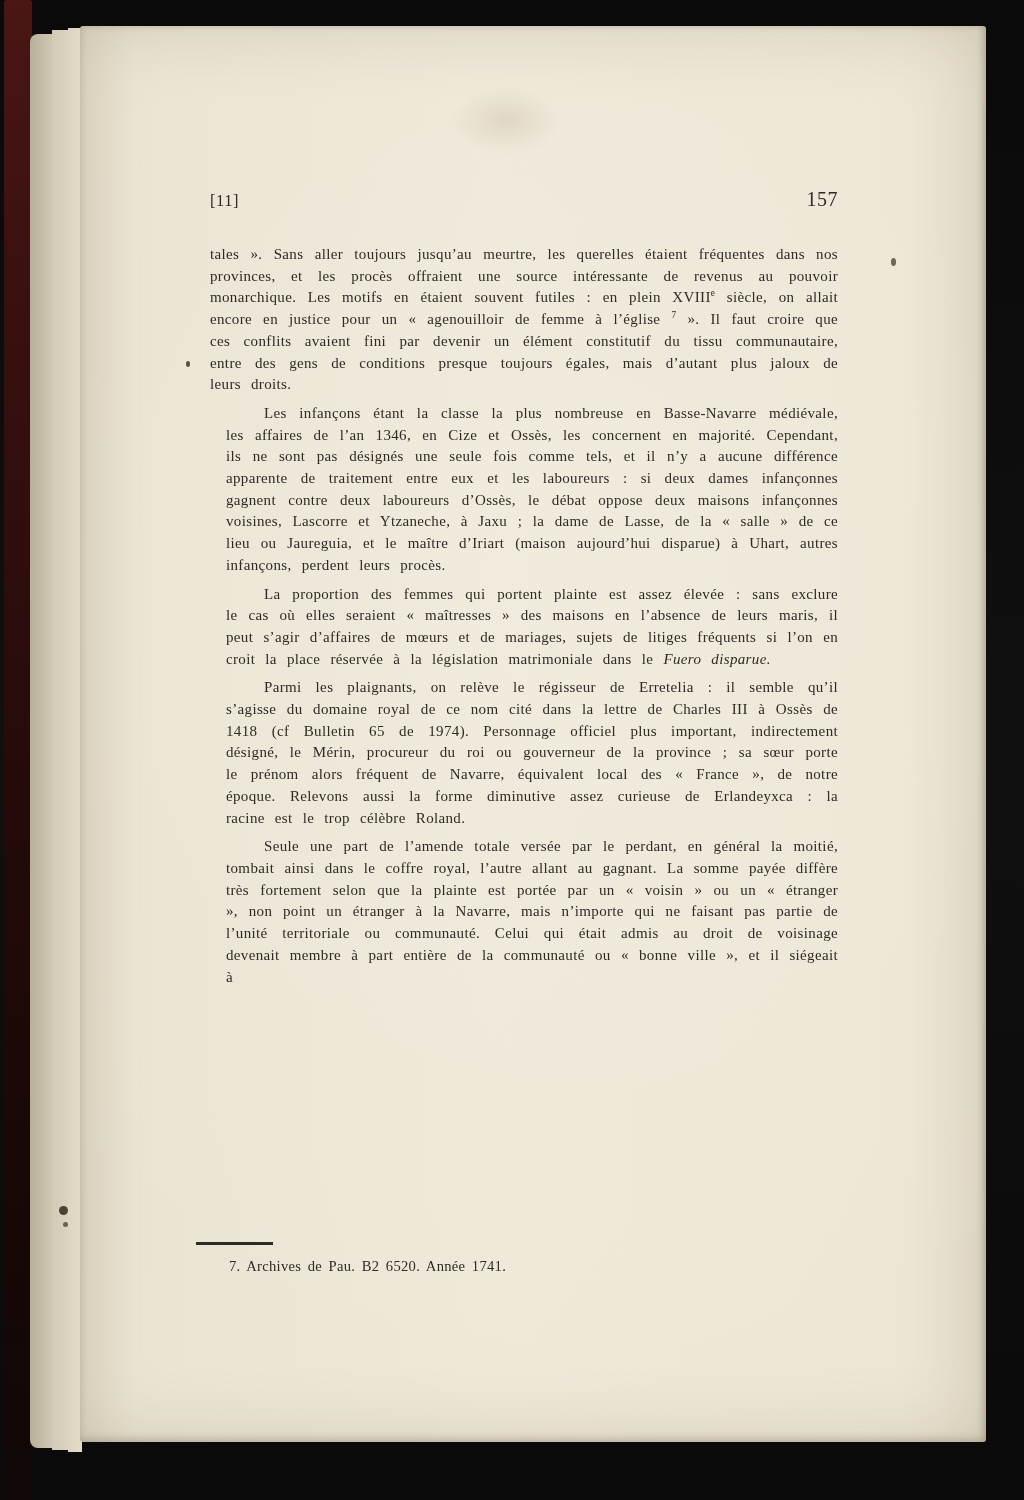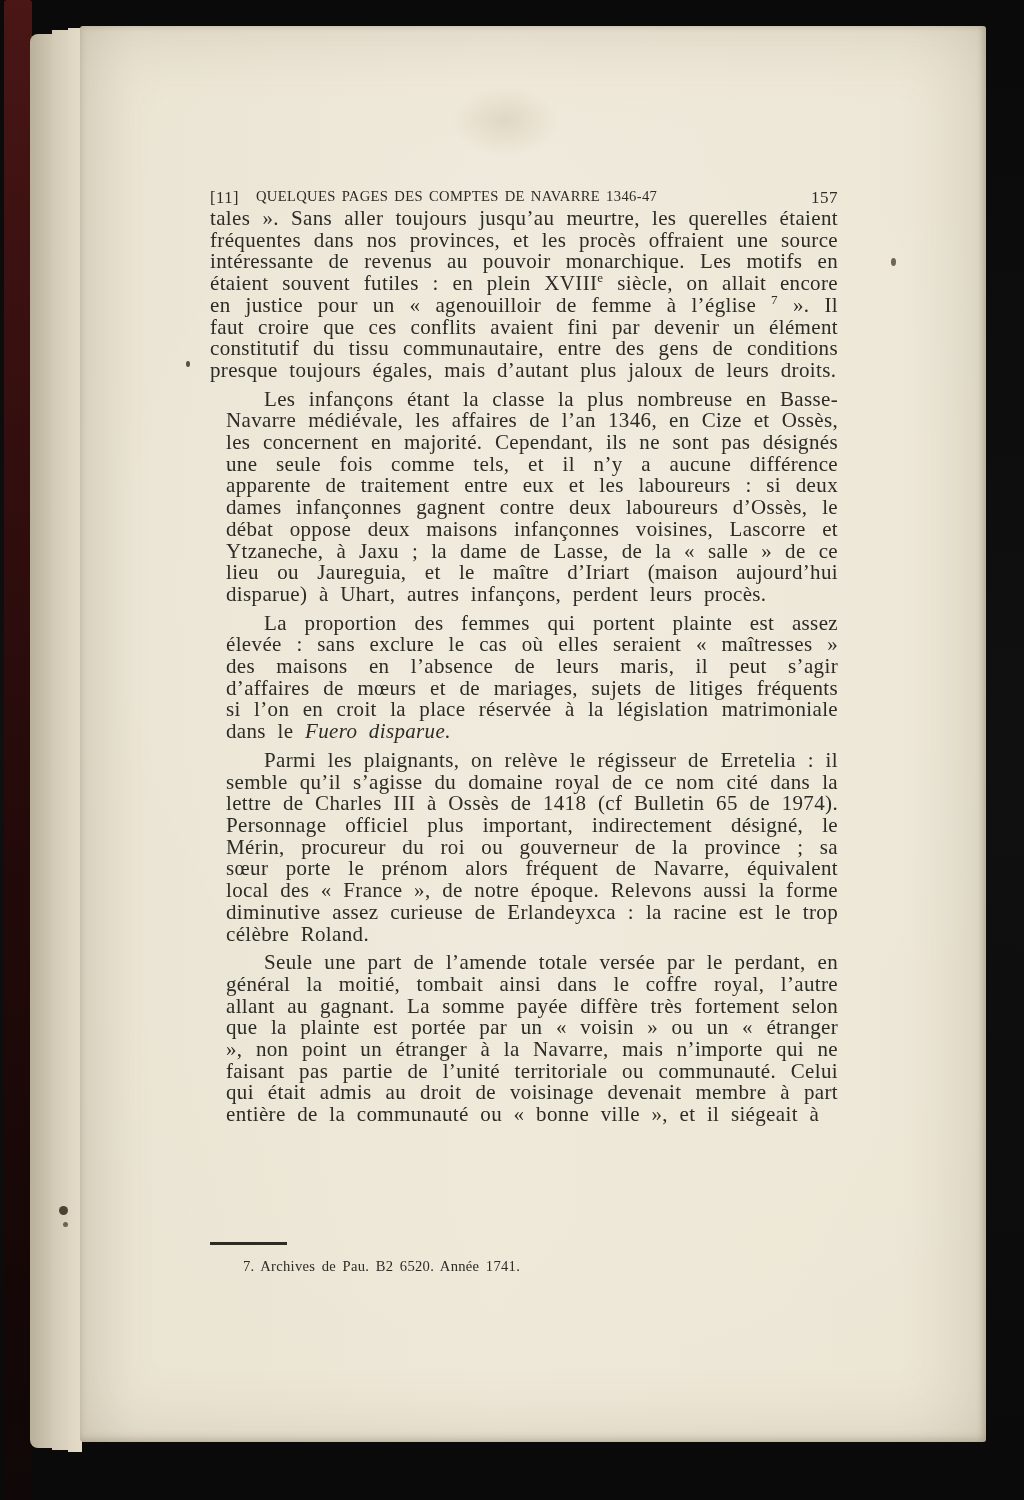--- a/index.html
+++ b/index.html
@@ -53,60 +53,61 @@
   }
   .text-area {
     position: absolute;
     left: 210px;
     top: 188px;
     width: 628px;
     color: var(--ink, #2c2b26);
   }
   .page-header {
     display: flex;
-    align-items: flex-start;
+    align-items: flex-end;
     font-size: 15px;
     letter-spacing: 0.4px;
     white-space: nowrap;
+    margin-bottom: 33px;
   }
   .hdr-index {
     font-size: 16.5px;
     letter-spacing: 0.5px;
   }
   .hdr-title {
     margin-left: 17px;
     font-size: 14.6px;
     letter-spacing: 0.35px;
     word-spacing: 2px;
   }
   .hdr-pagenum {
     margin-left: auto;
-    font-size: 17px;
+    font-size: 20px;
     letter-spacing: 0.5px;
   }
   .body-paragraphs p.para {
     margin: 0 0 7px 0;
-    font-size: 21px;
+    font-size: 15px;
     line-height: 21.7px;
     text-align: justify;
     letter-spacing: 0.35px;
     word-spacing: 6px;
   }
   .body-paragraphs p.para.indent {
     text-indent: 38px;
     margin-left: 16px;
   }
   .body-paragraphs sup {
     font-size: 0.62em;
     vertical-align: super;
     line-height: 0;
   }
   .footnote-block {
     position: absolute;
-    left: 210px;
+    left: 196px;
     top: 1242px;
     width: 628px;
     color: var(--ink, #2c2b26);
   }
   .footnote-rule {
     width: 77px;
     height: 3px;
     background: var(--ink, #2c2b26);
   }
   .footnote-text {
@@ -143,21 +144,20 @@
 <div class="page-edge e2"></div>
 <div class="page-edge e3"></div>
 
 <div class="page">
   <div class="stain"></div>
 </div>
 
 <div class="text-area">
   <div class="page-header">
     <span class="hdr-index">[11]</span>
-    <span class="hdr-title">QUELQUES PAGES DES COMPTES DE NAVARRE 1346-47</span>
     <span class="hdr-pagenum">157</span>
   </div>
   <div class="body-paragraphs">
       <p class="para"><span>tales ». Sans aller toujours jusqu’au meurtre, les querelles étaient fréquentes dans nos provinces, et les procès offraient une source intéressante de revenus au pouvoir monarchique. Les motifs en étaient souvent futiles : en plein XVIII</span><sup>e</sup><span> siècle, on allait encore en justice pour un « agenouilloir de femme à l’église </span><sup>7</sup><span> ». Il faut croire que ces conflits avaient fini par devenir un élément constitutif du tissu communautaire, entre des gens de conditions presque toujours égales, mais d’autant plus jaloux de leurs droits.</span></p>
       <p class="para indent"><span>Les infançons étant la classe la plus nombreuse en Basse-Navarre médiévale, les affaires de l’an 1346, en Cize et Ossès, les concernent en majorité. Cependant, ils ne sont pas désignés une seule fois comme tels, et il n’y a aucune différence apparente de traitement entre eux et les laboureurs : si deux dames infançonnes gagnent contre deux laboureurs d’Ossès, le débat oppose deux maisons infançonnes voisines, Lascorre et Ytzaneche, à Jaxu ; la dame de Lasse, de la « salle » de ce lieu ou Jaureguia, et le maître d’Iriart (maison aujourd’hui disparue) à Uhart, autres infançons, perdent leurs procès.</span></p>
       <p class="para indent"><span>La proportion des femmes qui portent plainte est assez élevée : sans exclure le cas où elles seraient « maîtresses » des maisons en l’absence de leurs maris, il peut s’agir d’affaires de mœurs et de mariages, sujets de litiges fréquents si l’on en croit la place réservée à la législation matrimoniale dans le </span><i>Fuero disparue.</i></p>
       <p class="para indent"><span>Parmi les plaignants, on relève le régisseur de Erretelia : il semble qu’il s’agisse du domaine royal de ce nom cité dans la lettre de Charles III à Ossès de 1418 (cf Bulletin 65 de 1974). Personnage officiel plus important, indirectement désigné, le Mérin, procureur du roi ou gouverneur de la province ; sa sœur porte le prénom alors fréquent de Navarre, équivalent local des « France », de notre époque. Relevons aussi la forme diminutive assez curieuse de Erlandeyxca : la racine est le trop célèbre Roland.</span></p>
       <p class="para indent"><span>Seule une part de l’amende totale versée par le perdant, en général la moitié, tombait ainsi dans le coffre royal, l’autre allant au gagnant. La somme payée diffère très fortement selon que la plainte est portée par un « voisin » ou un « étranger », non point un étranger à la Navarre, mais n’importe qui ne faisant pas partie de l’unité territoriale ou communauté. Celui qui était admis au droit de voisinage devenait membre à part entière de la communauté ou « bonne ville », et il siégeait à</span></p>
     </div>
 </div>

